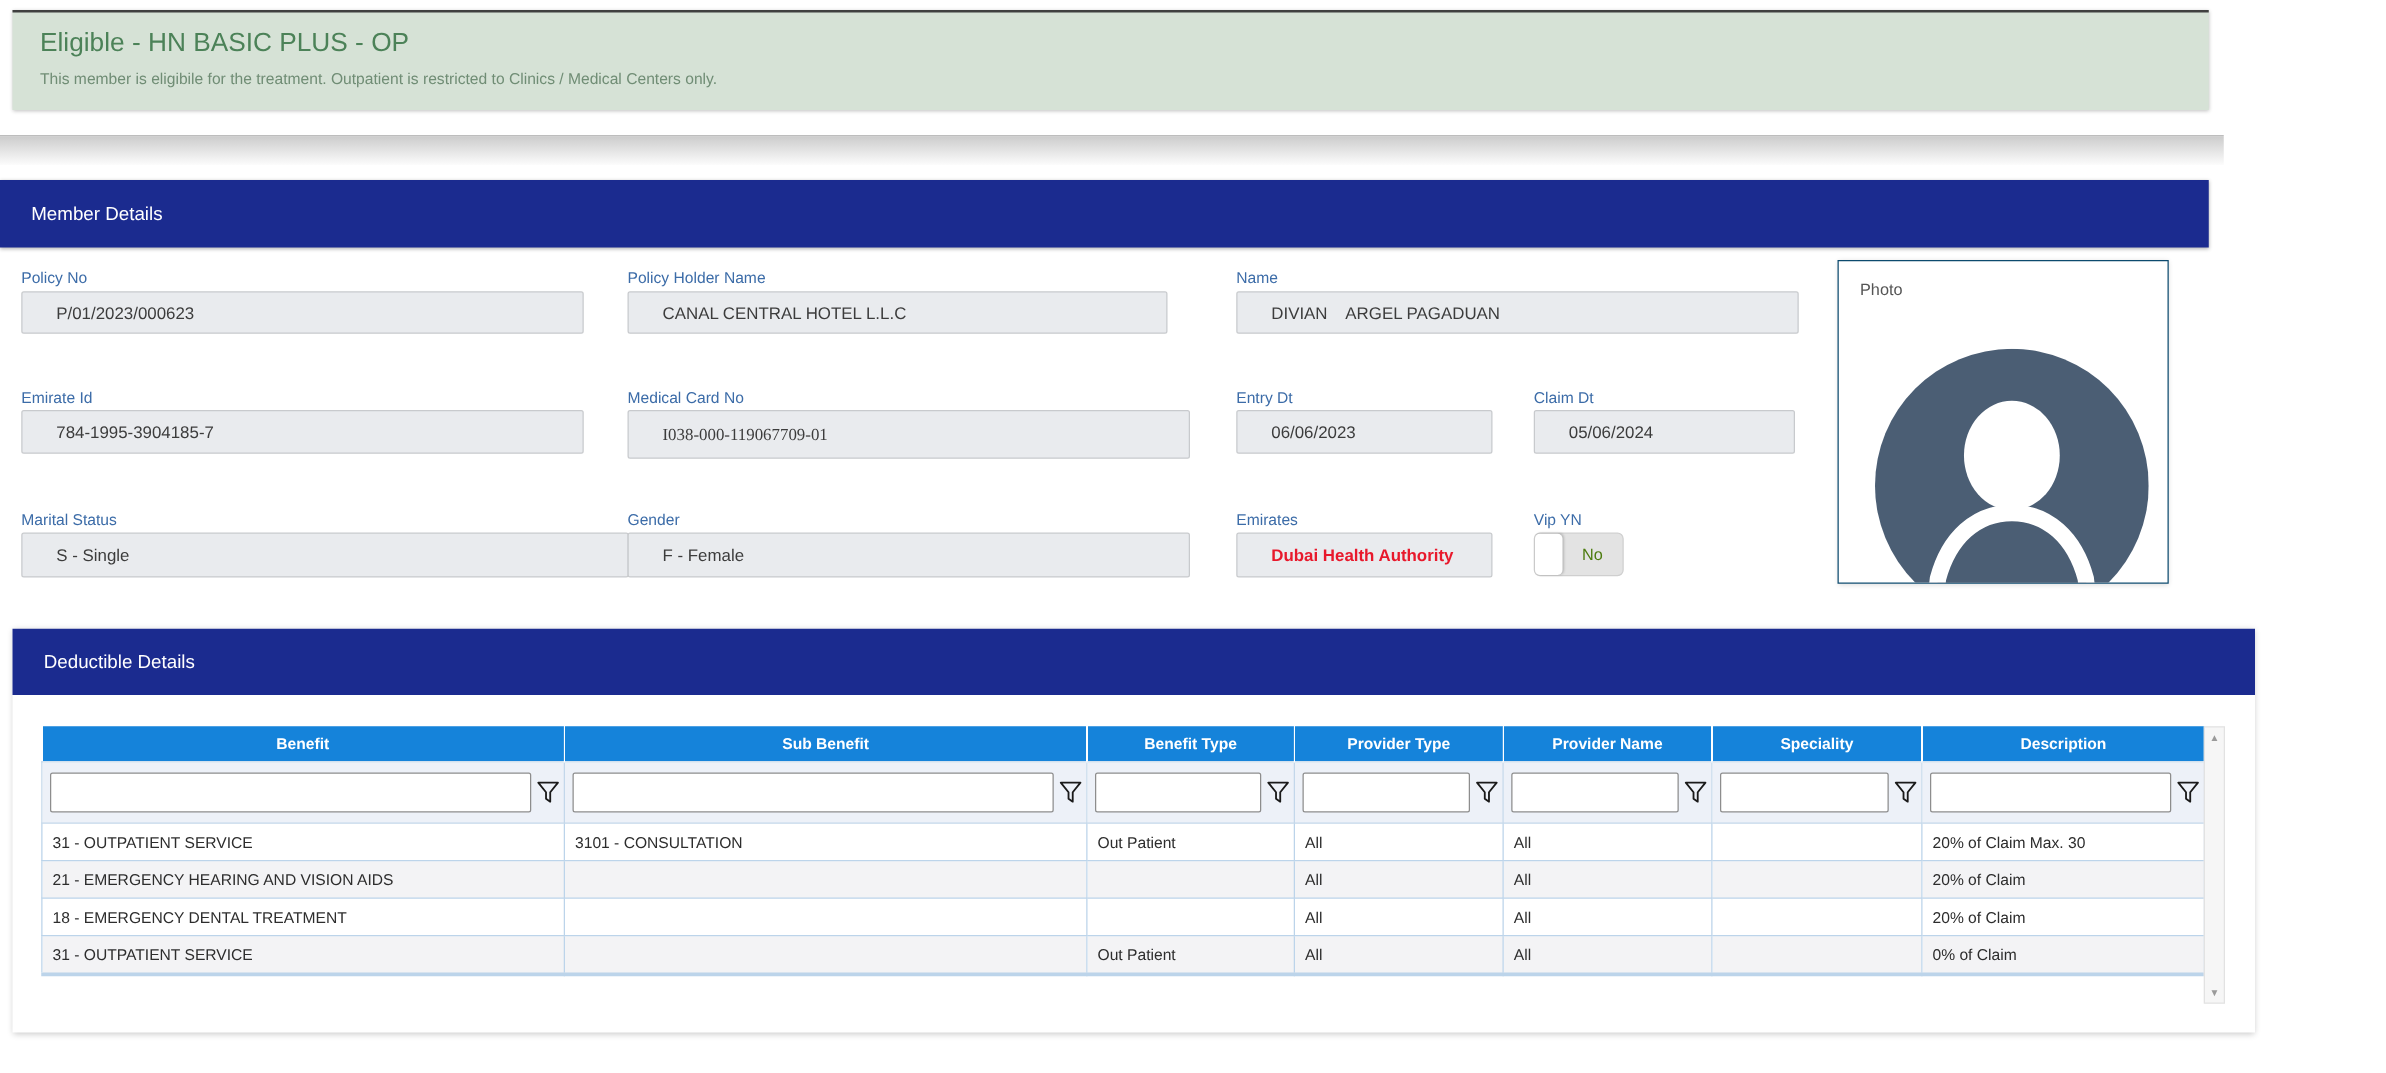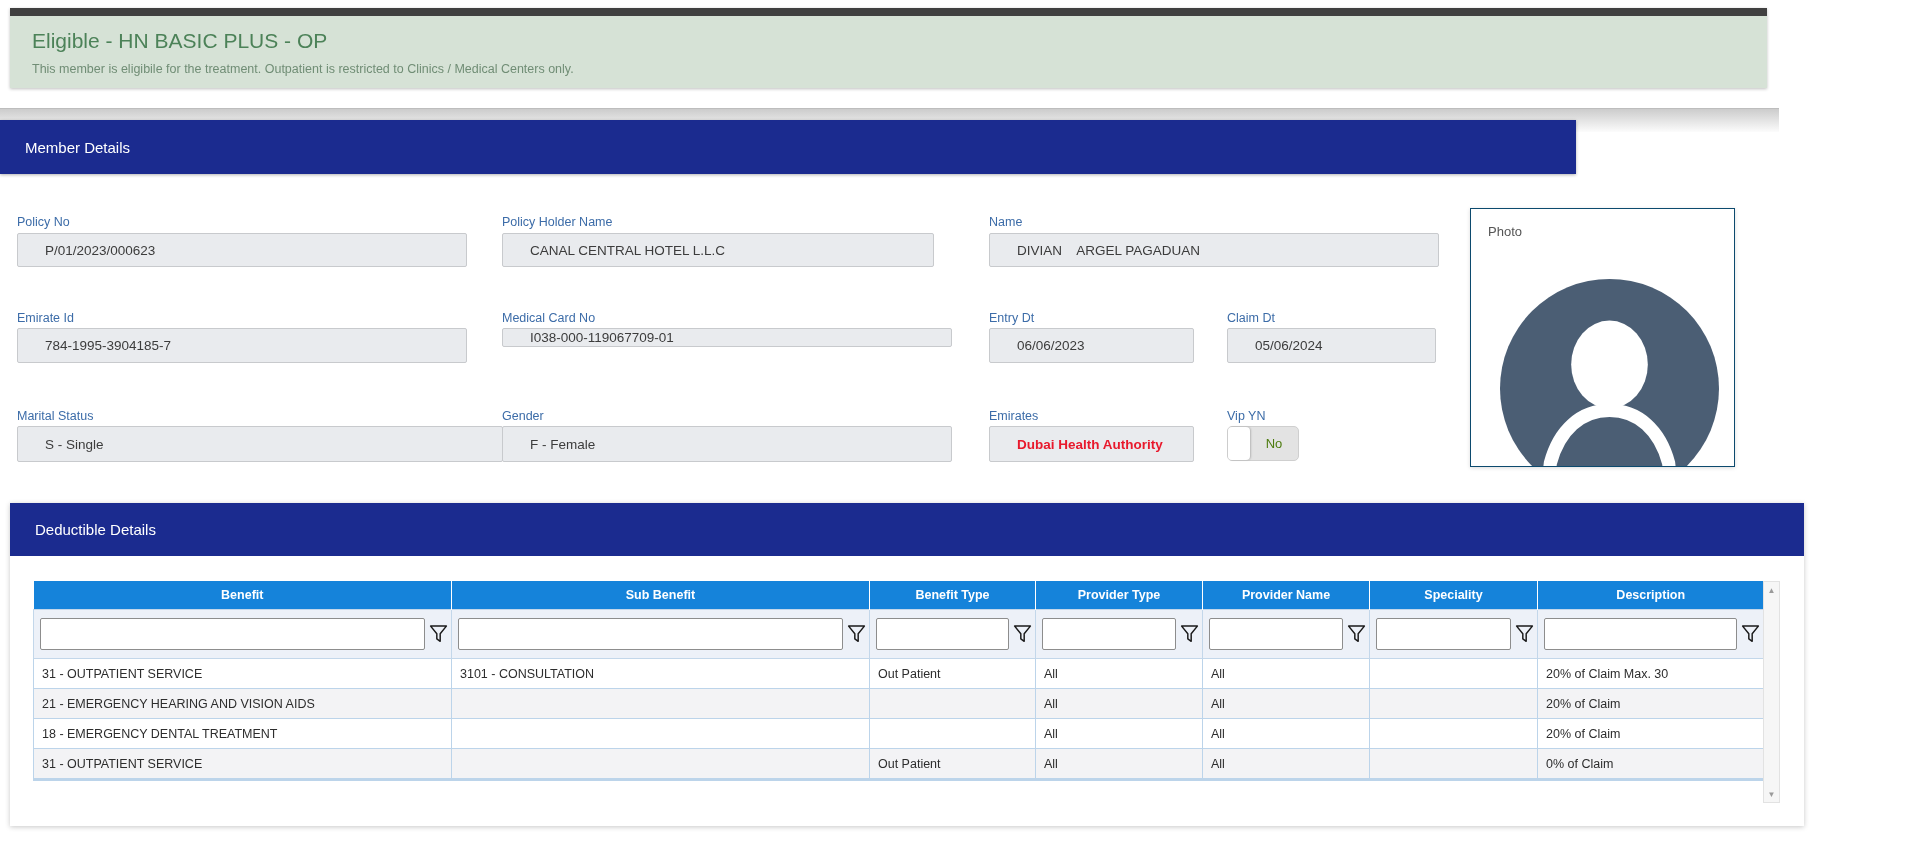--- a/index.html
+++ b/index.html
@@ -7,51 +7,51 @@
     width:1909px;height:858px;position:relative;background:#fff;
     font-family:"Liberation Sans",sans-serif;overflow:hidden;
     -webkit-font-smoothing:antialiased;
   }
   .abs{position:absolute;}
 
   
   .banner{
     left:10px;top:8px;width:1757px;height:80px;box-sizing:border-box;
     background:var(--banner_bg,#d6e2d6);
-    border-top:8px solid #404040;
+    border-top:2px solid #404040;
     box-shadow:0 1px 3px rgba(0,0,0,.25);
     padding:13px 0 0 22px;
   }
   .banner-title{font-size:21px;color:var(--banner_title,#4c8258);}
   .banner-sub{font-size:12.5px;color:var(--banner_subtitle,#708d75);margin-top:9px;}
 
   
   .strip{left:0;top:108px;width:1779px;height:23px;
     background:linear-gradient(#cccccc,#fcfcfc);border-top:1px solid #bdbdbd;}
 
   
   .bar{background:var(--navy,#1b2b8f);color:#fff;font-size:15px;
     display:flex;align-items:center;padding-left:25px;box-sizing:border-box;}
-  .member-bar{left:0;top:120px;width:1576px;height:54px;box-shadow:0 1px 3px rgba(0,0,0,.3);}
+  .member-bar{left:0;top:144px;width:1767px;height:54px;box-shadow:0 1px 3px rgba(0,0,0,.3);}
 
   
   .flabel{position:absolute;font-size:12.5px;color:var(--label_blue,#3c6ca8);}
   .fbox{
     position:absolute;background:#e9ebee;border:1px solid #c8cacd;border-radius:2px;
     box-sizing:border-box;font-size:13.5px;color:#3c3c3c;
     display:flex;align-items:center;padding-left:27px;white-space:pre;
   }
   .red{color:var(--emirates_red,#e8192c);font-weight:bold;}
 
   
   .l-pn{left:17px;top:215px;}   .f-pn{left:17px;top:233px;width:450px;height:34px;}
   .l-phn{left:502px;top:215px;} .f-phn{left:502px;top:233px;width:432px;height:34px;}
   .l-nm{left:989px;top:215px;}  .f-nm{left:989px;top:233px;width:450px;height:34px;}
   .l-eid{left:17px;top:311px;}  .f-eid{left:17px;top:328px;width:450px;height:35px;}
-  .l-mcn{left:502px;top:311px;} .f-mcn{left:502px;top:328px;width:450px;height:19px;}
+  .l-mcn{left:502px;top:311px;} .f-mcn{left:502px;top:328px;width:450px;height:39px;font-family:Liberation Serif, serif;}
   .l-ent{left:989px;top:311px;} .f-ent{left:989px;top:328px;width:205px;height:35px;}
   .l-exp{left:1227px;top:311px;}.f-exp{left:1227px;top:328px;width:209px;height:35px;}
   .l-ms{left:17px;top:409px;}   .f-ms{left:17px;top:426px;width:486px;height:36px;}
   .l-gn{left:502px;top:409px;}  .f-gn{left:502px;top:426px;width:450px;height:36px;}
   .l-em{left:989px;top:409px;}  .f-em{left:989px;top:426px;width:205px;height:36px;}
   .l-vip{left:1227px;top:409px;}
 
   
   .toggle{position:absolute;left:1227px;top:426px;width:72px;height:35px;
     background:#e3e3e3;border:1px solid #cfcfcf;border-radius:5px;box-sizing:border-box;

